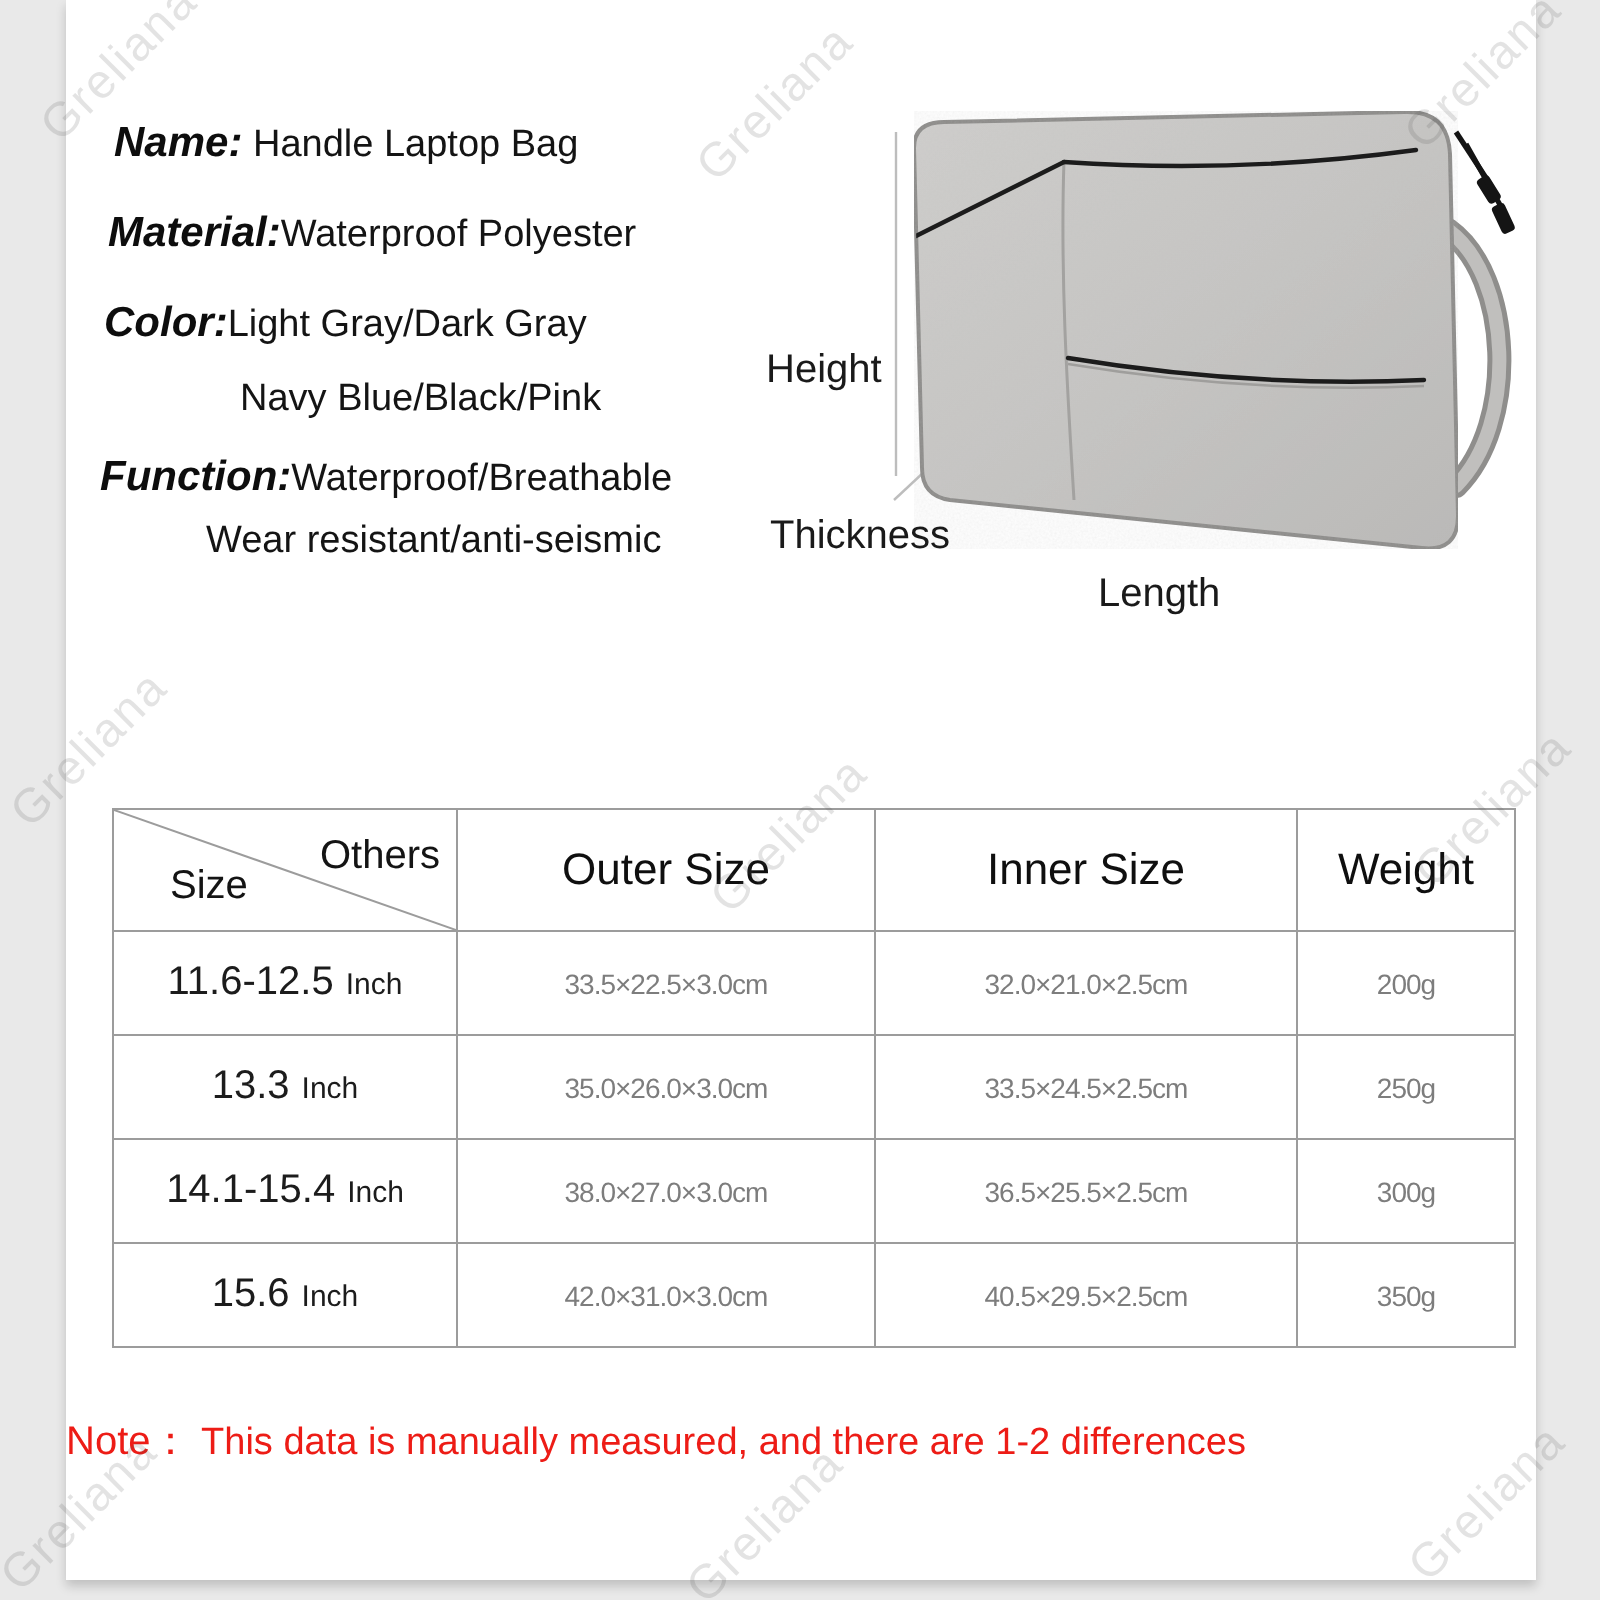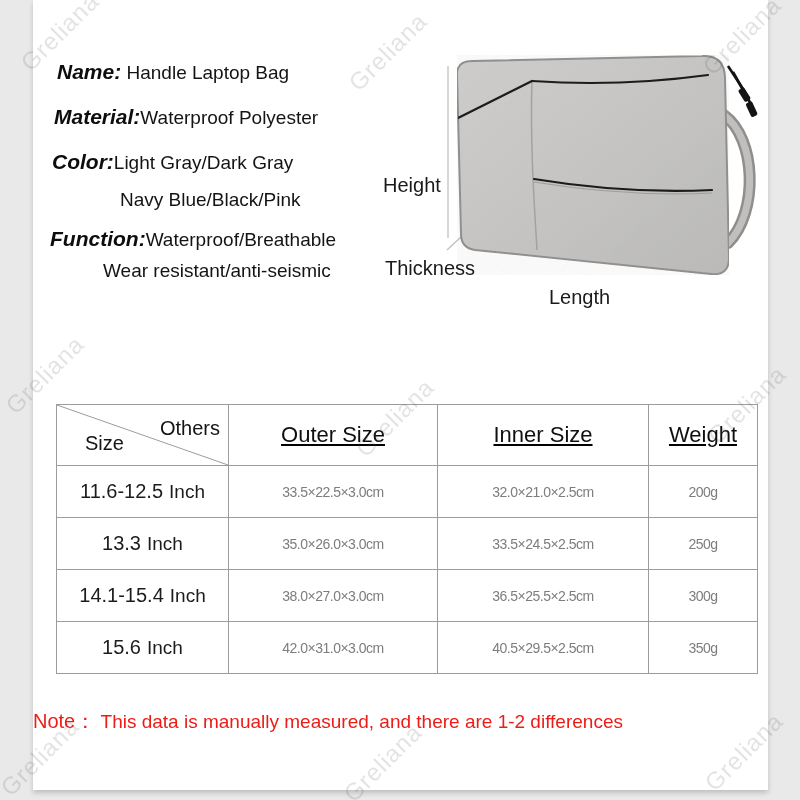--- a/index.html
+++ b/index.html
@@ -45,29 +45,29 @@
   .lab-length{left:549px;top:286px;}
   
   table.size{
     position:absolute;left:56px;top:404px;width:701px;
     border-collapse:collapse;table-layout:fixed;
   }
   table.size td,table.size th{
     border:1px solid #9c9c9c;padding:0;text-align:center;vertical-align:middle;
     font-weight:normal;
   }
-  tr.hdr{height:61px;text-decoration:underline;}
+  tr.hdr{height:61px;}
   tr.row{height:52px;}
   .hdr th{font-size:22px;color:#0f0f0f;}
   .corner-cell{position:relative;}
   .corner-cell svg{position:absolute;left:0;top:0;width:100%;height:100%;}
   .corner-others{position:absolute;right:8px;top:12px;font-size:20px;color:#141414;}
   .corner-size{position:absolute;left:28px;bottom:10px;font-size:20px;color:#141414;}
   .cell-size{font-size:20px;color:#1c1c1c;}
-  .cell-size .unit{font-size:19px;margin-left:6px;}
+  .cell-size .unit{font-size:15px;margin-left:6px;}
   .cell-gray{font-size:14px;color:#7d7d7d;letter-spacing:-0.5px;}
   
   .note{
     position:absolute;left:33px;top:703px;width:672px;
     color:#ed1c16;font-size:19px;line-height:36px;
   }
   .note .note-label{font-size:20px;}
 </style>
 </head>
 <body>

